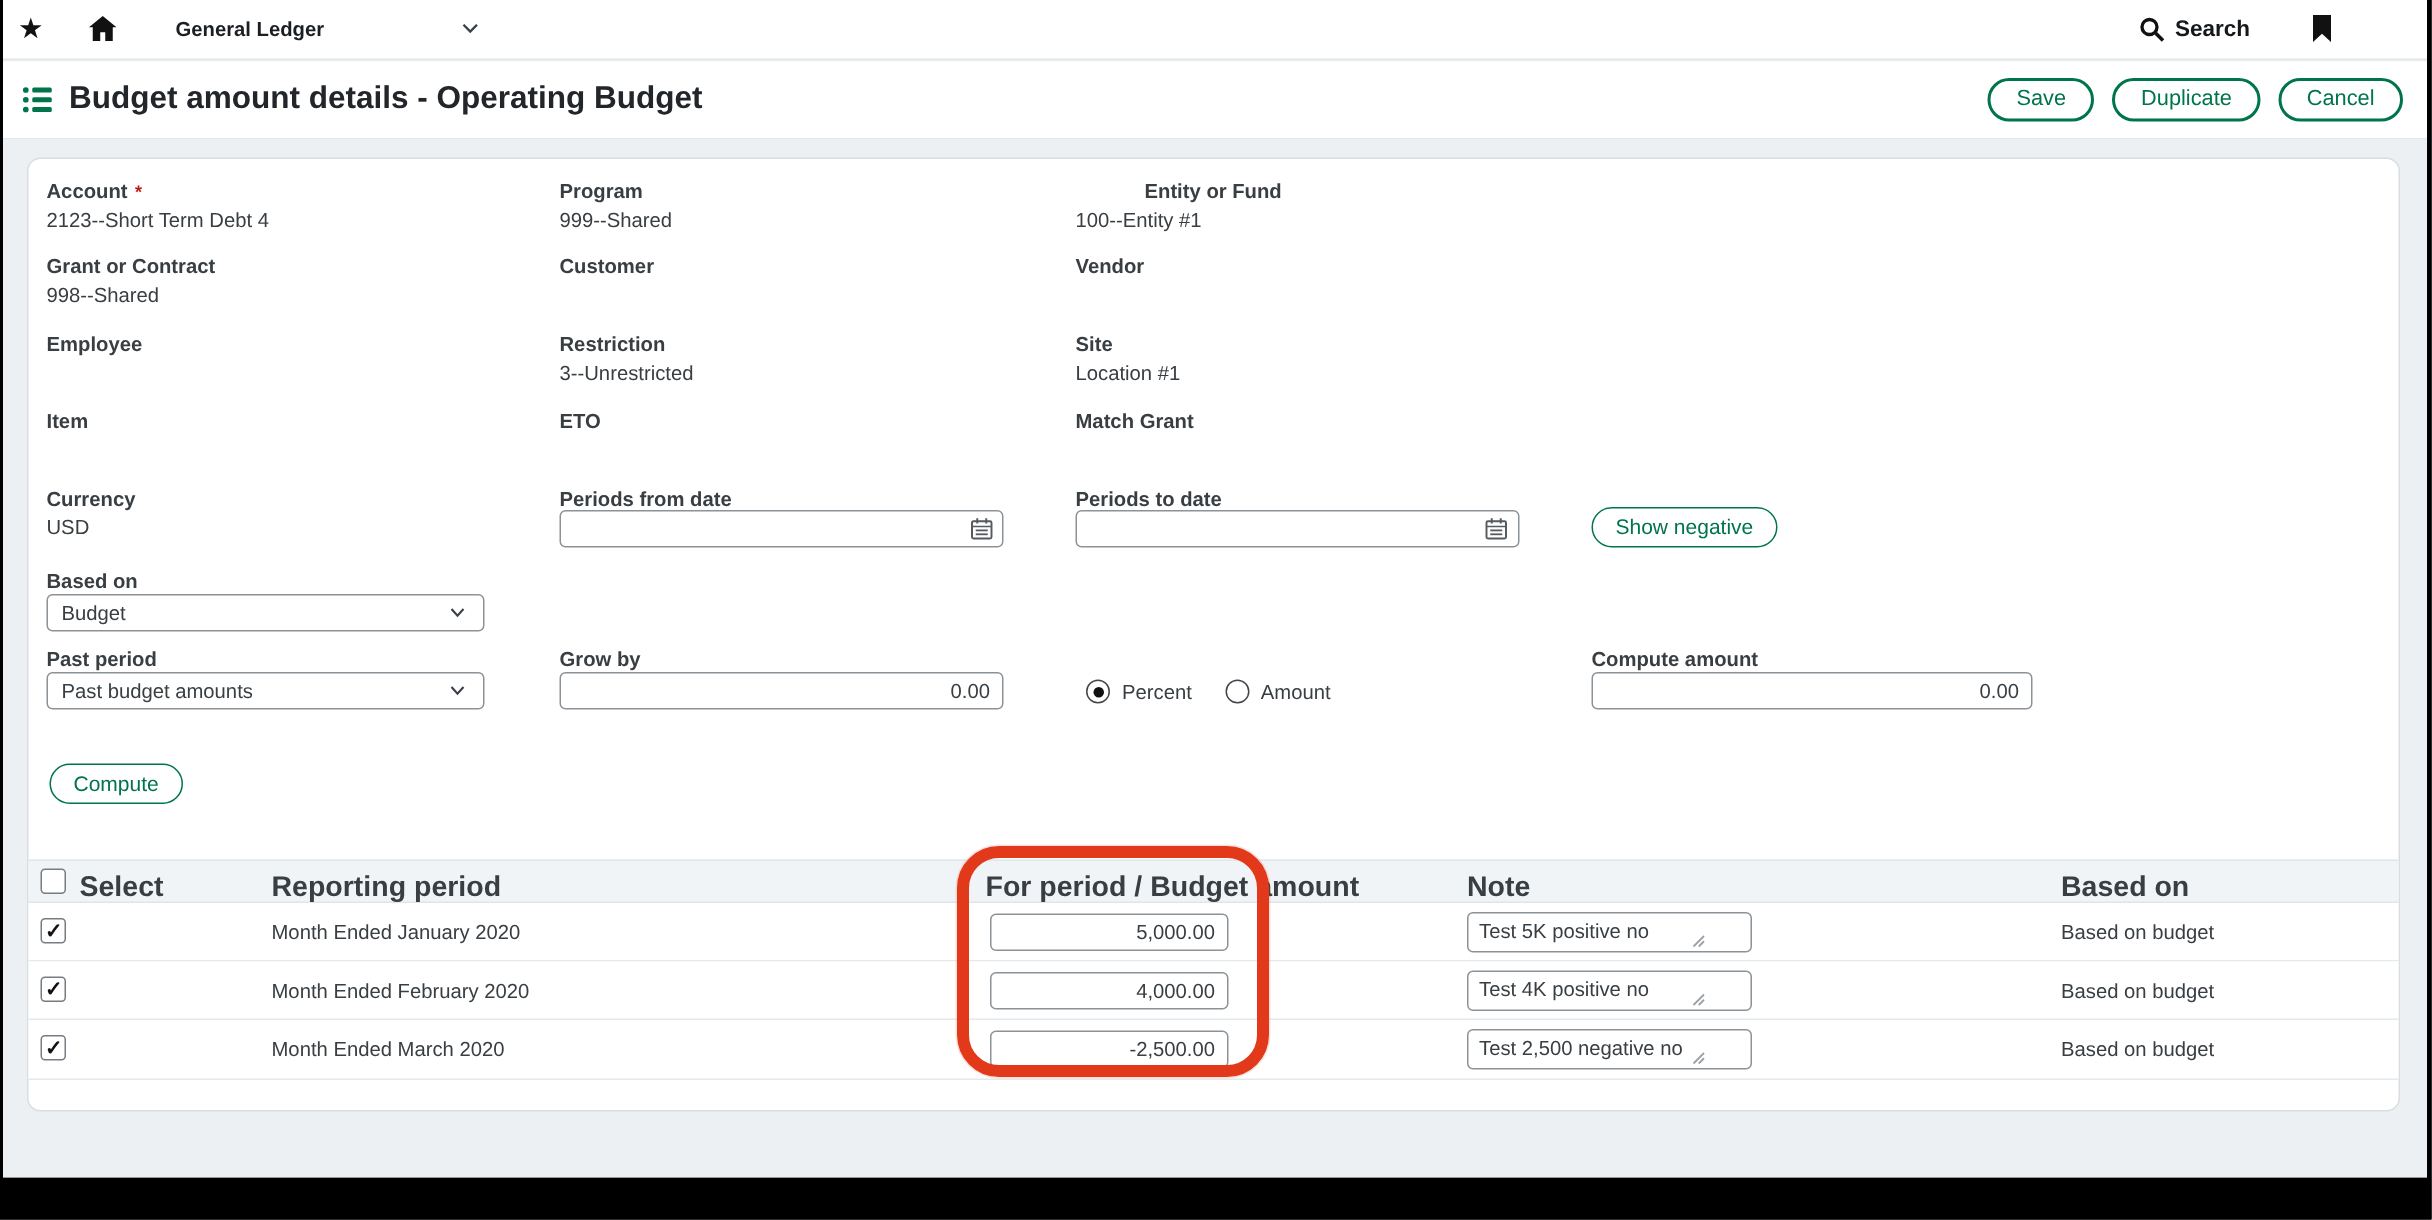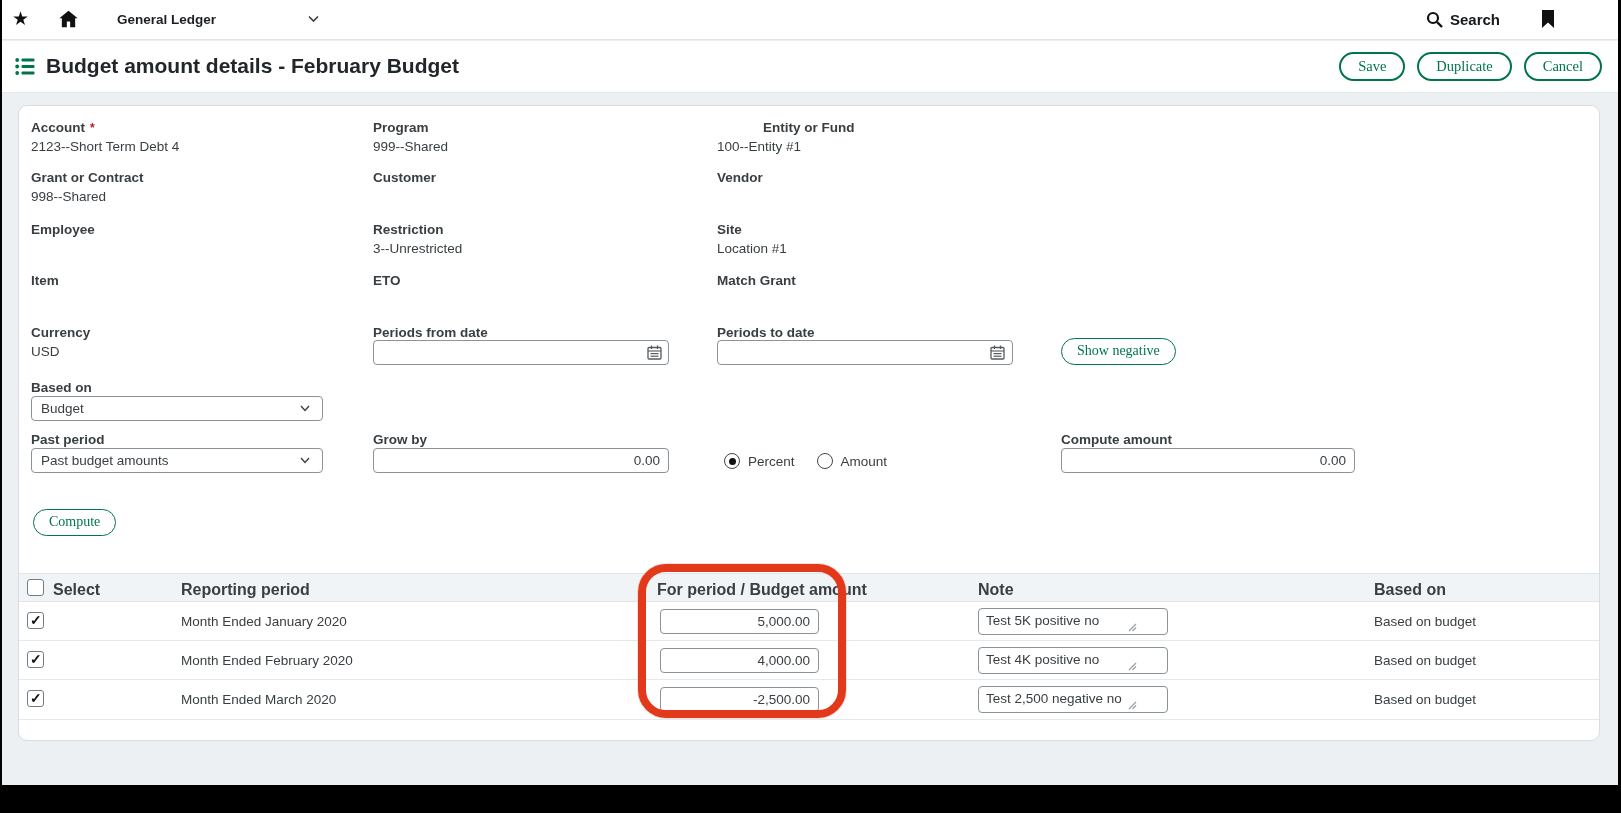--- a/index.html
+++ b/index.html
@@ -17,21 +17,21 @@
   .search-area { position:absolute; right:118px; top:11px; display:flex; align-items:center; gap:7px; cursor:pointer; }
   .search-area .search-label { font-size:15px; font-weight:bold; color:#15191c; }
   .bookmark { position:absolute; right:62px; top:9px; cursor:pointer; }
 
   
   .pageheader { position:absolute; left:0; top:41px; width:100%; height:52px; background:#fff; border-bottom:1px solid #e3e8ea; }
   .list-icon { position:absolute; left:13px; top:16px; cursor:pointer; }
   .page-title { position:absolute; left:44px; top:13px; font-size:21px; font-weight:bold; color:#22262a; }
   .header-buttons { position:absolute; right:16px; top:11px; display:flex; gap:12px; }
   .pill-btn { border:2px solid #00754a; color:#00754a; background:#fff; border-radius:16px;
-              font-family:Liberation Serif, serif; font-size:14.5px; padding:4px 17px; cursor:pointer; line-height:1.2; }
+              font-family:Liberation Sans, sans-serif; font-size:14.5px; padding:4px 17px; cursor:pointer; line-height:1.2; }
 
   
   .content { position:absolute; left:0; top:93px; width:100%; height:692px; background:#edf0f2; }
   .card { position:absolute; left:16px; top:12px; width:1582px; height:636px; background:#fff;
           border:1px solid #d7dde1; border-radius:9px; }
 
   .fld-label { position:absolute; font-size:13.5px; font-weight:bold; color:#383e42; white-space:nowrap; }
   .fld-value { position:absolute; font-size:13.5px; color:#383e42; white-space:nowrap; }
   .req { color:#c01818; font-size:12px; margin-left:5px; font-weight:bold; }
 
@@ -51,21 +51,21 @@
   .radio-label { font-size:13.5px; color:#383e42; }
 
   .pill-btn.small { font-size:14px; padding:4px 15px; border-width:1.5px; }
   .show-periods { position:absolute; left:1042px; top:232px; }
   .compute-btn { position:absolute; left:14px; top:403px; }
 
   
   .grid-header { position:absolute; left:0px; top:467px; width:1580px; height:29px; background:#f1f4f6;
                  border-top:1px solid #dfe5e8; border-bottom:1px solid #dfe5e8; }
   .grid-row { position:absolute; left:0px; width:1580px; height:39px; background:#fff; border-bottom:1px solid #e4e9ec; }
-  .col-header { position:absolute; top:7px; font-size:16px; font-weight:bold; color:#383e42; white-space:nowrap; }
+  .col-header { position:absolute; top:7px; font-size:19px; font-weight:bold; color:#383e42; white-space:nowrap; }
 
   .checkbox { position:absolute; width:17px; height:17px; border:1.5px solid #757d83; border-radius:3px; background:#fff; cursor:pointer; }
   .checkbox.checked::after { content:"\2713"; position:absolute; left:2px; top:-1px; font-size:14px; font-weight:bold; color:#111; }
 
   .period-text { position:absolute; left:162px; top:12px; font-size:13.5px; color:#383e42; white-space:nowrap; }
   .amount-input { left:641px; top:7px; width:159px; height:25px; }
   .basedon-text { position:absolute; left:1355px; top:12px; font-size:13.5px; color:#383e42; }
 
   .notebox { position:absolute; left:959px; top:6px; width:161px; height:27px; }
   .notebox textarea { width:190px; height:27px; border:1px solid #8b9298; border-radius:4px; resize:none; overflow:hidden;
@@ -115,21 +115,21 @@
       <span class="list-icon">
         <svg width="20" height="19" viewBox="0 0 20 19">
           <circle cx="2.2" cy="3" r="1.9" fill="#00754a"></circle>
             <rect x="6.5" y="1.4" width="13" height="3.2" rx="1" fill="#00754a"></rect>
           <circle cx="2.2" cy="9.5" r="1.9" fill="#00754a"></circle>
             <rect x="6.5" y="7.9" width="13" height="3.2" rx="1" fill="#00754a"></rect>
           <circle cx="2.2" cy="16" r="1.9" fill="#00754a"></circle>
             <rect x="6.5" y="14.4" width="13" height="3.2" rx="1" fill="#00754a"></rect>
         </svg>
       </span>
-      <span class="page-title">Budget amount details - February Budget</span>
+      <span class="page-title">Budget amount details - Operating Budget</span>
       <div class="header-buttons">
         <button class="pill-btn">Save</button>
         <button class="pill-btn">Duplicate</button>
         <button class="pill-btn">Cancel</button>
       </div>
     </div>
 
     <div class="content">
       <div class="card">
 

